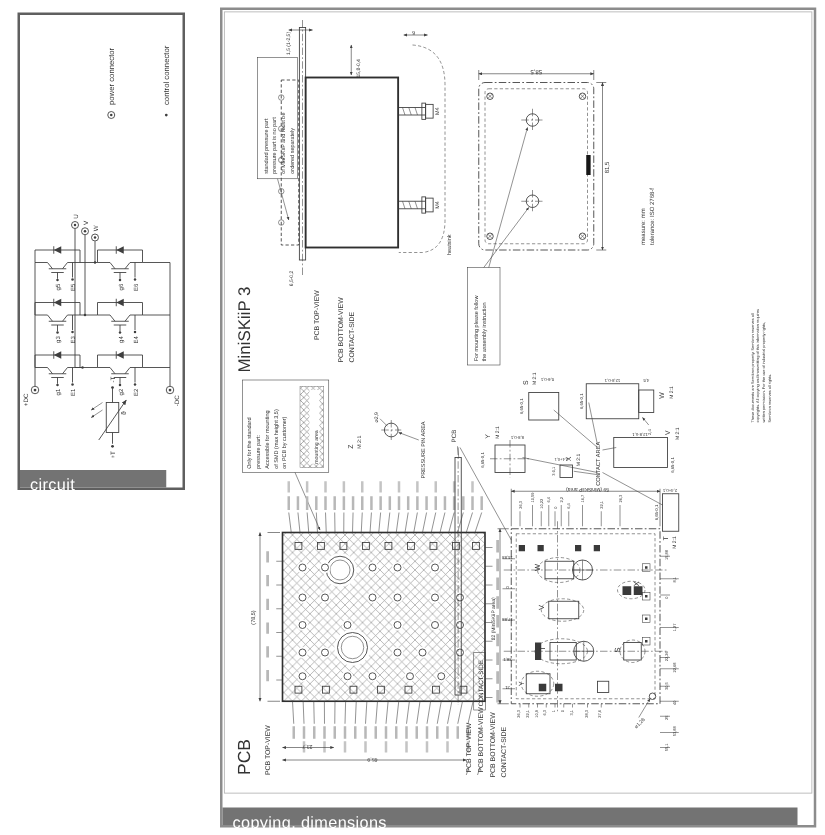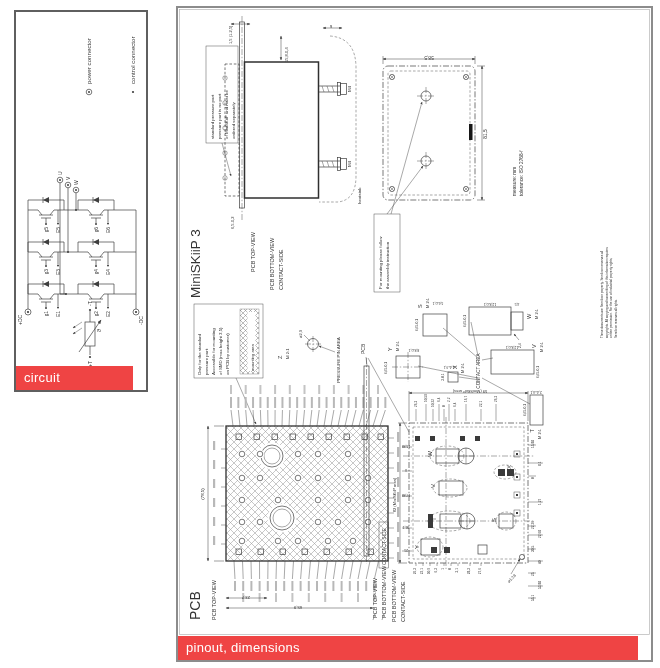--- a/index.html
+++ b/index.html
@@ -1,20 +1,20 @@
 <!DOCTYPE html>
 <html><head>
 <meta charset="utf-8">
 <style>
   html,body{margin:0;padding:0;background:#fff;width:660px;height:668px;
     font-family:"Liberation Sans",sans-serif;position:relative}
   .panel{position:absolute;background:#fff;box-sizing:border-box}
   #circuit-panel{left:14px;top:10px;width:134px;height:382px;border:2px solid #5f5f5f}
   #pinout-panel{left:176px;top:6px;width:477px;height:656px;border:2px solid #8c8c8c}
-  .caption{position:absolute;left:0;right:13px;bottom:0;height:24px;background:#ef4444;
+  .caption{position:absolute;left:0;right:13px;bottom:0;height:14px;background:#737373;
     color:#fff;font-size:13px;line-height:24px;padding-left:8px;letter-spacing:.3px}
   svg{display:block}
   svg text{fill:#333;font-family:"Liberation Sans",sans-serif}
   .o{stroke:#3f3f3f;fill:none;stroke-width:.7}
   .thin{stroke:#3f3f3f;fill:none;stroke-width:.45}
   .thick{stroke:#2f2f2f;fill:none;stroke-width:1.5}
   .dash{stroke-dasharray:2.6 1.8}
   .ddot{stroke-dasharray:6 1.8 1.4 1.8}
   .dim{stroke:#3f3f3f;stroke-width:.5;fill:none}
 </style>
@@ -685,14 +685,14 @@
       <rect class="o" x="352" y="387" width="13" height="30" fill="url(#hatchM)"></rect>
       <text x="358" y="383" font-size="3.4" text-anchor="middle" transform="rotate(180 358 383)">2,4+0,1</text>
       <text x="348" y="402" font-size="3.4" text-anchor="middle" transform="rotate(-90 348 402)">6,65-0,1</text>
       <text x="356" y="421" font-size="5.5" text-anchor="end" transform="rotate(-90 356 421)">T</text>
       <text x="363" y="421" font-size="4" text-anchor="end" transform="rotate(-90 363 421)">M 2:1</text>
 
       <text x="302" y="363" font-size="4.6" text-anchor="middle" transform="rotate(-90 302 363)">CONTACT AREA</text>
       <path class="thin" d="M300,350 L265,320 M300,348 L293,314 M304,352 L315,350 M302,372 L281,369 M304,370 L352,396 M300,370 L240,358"></path>
     </g>
   </svg>
-  <div class="caption">pinout, dimensions</div>
+  <div class="caption">copying, dimensions</div>
 </div>
 
 </body></html>

